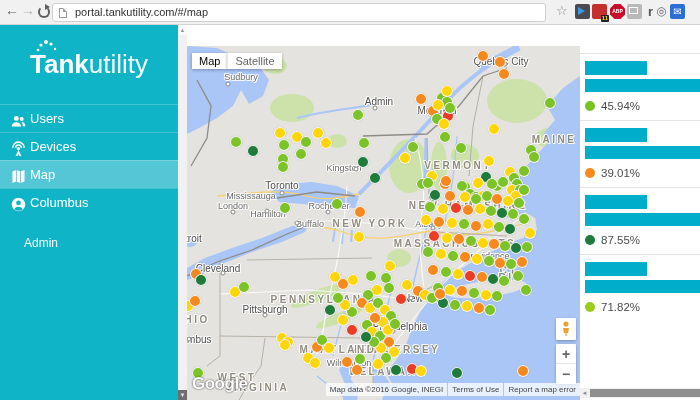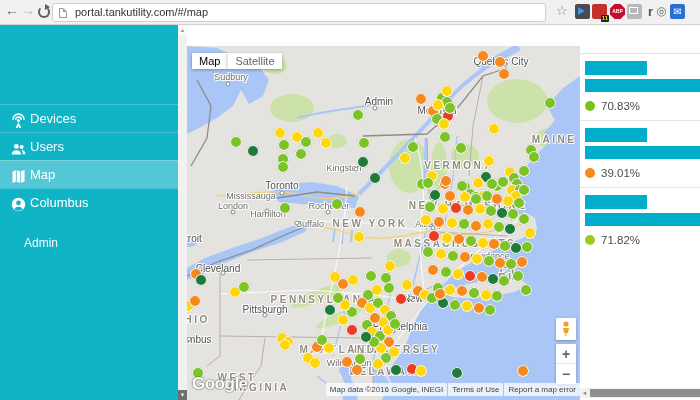--- a/index.html
+++ b/index.html
@@ -110,33 +110,44 @@
     <span class="ext ext-abp">ABP</span>
     <span class="ext ext-mon">
         <i></i>
       </span>
     <span class="ext ext-r">r</span>
     <span class="ext ext-target">◎</span>
     <span class="ext ext-mail">✉</span>
   </div>
 
   <div class="sidebar">
+    <div class="logo">
+      <svg class="sparkle" width="26" height="16" viewBox="0 0 26 16">
+        <g fill="#fff">
+          <circle cx="4" cy="11" r="1.3"></circle>
+            <circle cx="7" cy="6" r="1.6"></circle>
+            <circle cx="12" cy="3" r="2"></circle>
+          <circle cx="17" cy="5" r="1.6"></circle>
+            <circle cx="21" cy="10" r="1.2"></circle>
+        </g>
+      </svg><b>Tank</b><span class="lite">utility</span>
+    </div>
     <div class="menu">
+        <div class="side-item"><span class="sic"><svg viewBox="0 0 24 24" fill="#fff">
+              <circle cx="9" cy="9" r="3.4"></circle>
+              <circle cx="16.5" cy="10" r="2.8"></circle>
+              <path d="M2.5 19.5c0-3.2 3-5.2 6.5-5.2s6.5 2 6.5 5.2v1H2.5z"></path>
+              <path d="M16.5 14.2c2.8 0 5 1.9 5 4.6v1.2h-3.6a7 7 0 0 0-1.4-5.8z"></path>
+            </svg></span><span>Users</span></div>
         <div class="side-item"><span class="sic"><svg viewBox="0 0 24 24">
               <path d="M4 11a8 8 0 0 1 16 0" fill="none" stroke="#fff" stroke-width="2.2"></path>
               <path d="M8 11a4 4 0 0 1 8 0" fill="none" stroke="#fff" stroke-width="2.2"></path>
               <circle cx="12" cy="12" r="2.2" fill="#fff"></circle>
               <path d="M12 14l-4.2 8.5h3l1.2-3.2 1.2 3.2h3z" fill="#fff"></path>
             </svg></span><span>Devices</span></div>
-        <div class="side-item"><span class="sic"><svg viewBox="0 0 24 24" fill="#fff">
-              <circle cx="9" cy="9" r="3.4"></circle>
-              <circle cx="16.5" cy="10" r="2.8"></circle>
-              <path d="M2.5 19.5c0-3.2 3-5.2 6.5-5.2s6.5 2 6.5 5.2v1H2.5z"></path>
-              <path d="M16.5 14.2c2.8 0 5 1.9 5 4.6v1.2h-3.6a7 7 0 0 0-1.4-5.8z"></path>
-            </svg></span><span>Users</span></div>
         <div class="side-item active"><span class="sic"><svg viewBox="0 0 24 24">
               <path d="M3.5 5l5.5-2.2L15 5l5.5-2.2v16.2L15 21.2 9 19 3.5 21.2z" fill="#fff"></path>
               <path d="M9 3v16M15 5v16" stroke="rgba(0,140,160,.55)" stroke-width="1.4" fill="none"></path>
             </svg></span><span>Map</span></div>
         <div class="side-item"><span class="sic"><svg viewBox="0 0 24 24">
               <circle cx="12" cy="12" r="9.5" fill="#fff"></circle>
               <circle cx="12" cy="9.8" r="3.3" fill="#10b4c7"></circle>
               <path d="M5.8 18.6a7.4 7.4 0 0 1 12.4 0 9.5 9.5 0 0 1-12.4 0z" fill="#10b4c7"></path>
             </svg></span><span>Columbus</span></div>
       </div>
@@ -221,21 +232,21 @@
 
       <g stroke="#8e8c86" fill="none" stroke-width="1.3">
         <path d="M10,34 L24,60 20,92 4,120"></path>
         <path d="M0,230 L30,216 65,204 100,188 120,180"></path>
         <path d="M90,152 L130,146 168,150"></path>
         <path d="M176,90 L240,88 258,72 272,60 296,30 320,22"></path>
       </g>
     </svg>
 
     <div>
-        <div class="mlabel town" style="left: 44px; top: 31px;">Sudbury</div>
+        <div class="mlabel town" style="left: 54px; top: 31px;">Sudbury</div>
         <div class="mlabel city" style="left: 192px; top: 55px;">Admin</div>
         <div class="mlabel town" style="left: 157px; top: 122px;">Kingston</div>
         <div class="mlabel city" style="left: 95px; top: 139px;">Toronto</div>
         <div class="mlabel town" style="left: 64px; top: 150px;">Mississauga</div>
         <div class="mlabel town" style="left: 46px; top: 160px;">London</div>
         <div class="mlabel town" style="left: 81px; top: 168px;">Hamilton</div>
         <div class="mlabel town" style="left: 123px; top: 178px;">Buffalo</div>
         <div class="mlabel town" style="left: 142px; top: 160px;">Rochester</div>
         <div class="mlabel city" style="left: 31px; top: 222px;">Cleveland</div>
         <div class="mlabel city" style="left: 78px; top: 263px;">Pittsburgh</div>
@@ -500,35 +511,43 @@
     </div>
   </div>
 
   <div class="panel">
     <div class="pitems">
         <div class="pitem">
           <div class="bar-s"></div>
           <div class="bar-l"></div>
           <div class="prow">
             <span class="pdot" style="background: rgb(118, 196, 31);"></span>
-            <span class="ppct">70.83%</span>
+            <span class="ppct">45.94%</span>
           </div>
         </div>
         <div class="pitem">
           <div class="bar-s"></div>
           <div class="bar-l"></div>
           <div class="prow">
             <span class="pdot" style="background: rgb(246, 137, 31);"></span>
             <span class="ppct">39.01%</span>
           </div>
         </div>
         <div class="pitem">
           <div class="bar-s"></div>
           <div class="bar-l"></div>
           <div class="prow">
+            <span class="pdot" style="background: rgb(30, 125, 60);"></span>
+            <span class="ppct">87.55%</span>
+          </div>
+        </div>
+        <div class="pitem">
+          <div class="bar-s"></div>
+          <div class="bar-l"></div>
+          <div class="prow">
             <span class="pdot" style="background: rgb(156, 204, 28);"></span>
             <span class="ppct">71.82%</span>
           </div>
         </div>
       </div>
     <div class="hscroll">
       <span class="harr">◄</span>
       <span class="hthumb"></span>
     </div>
   </div>

